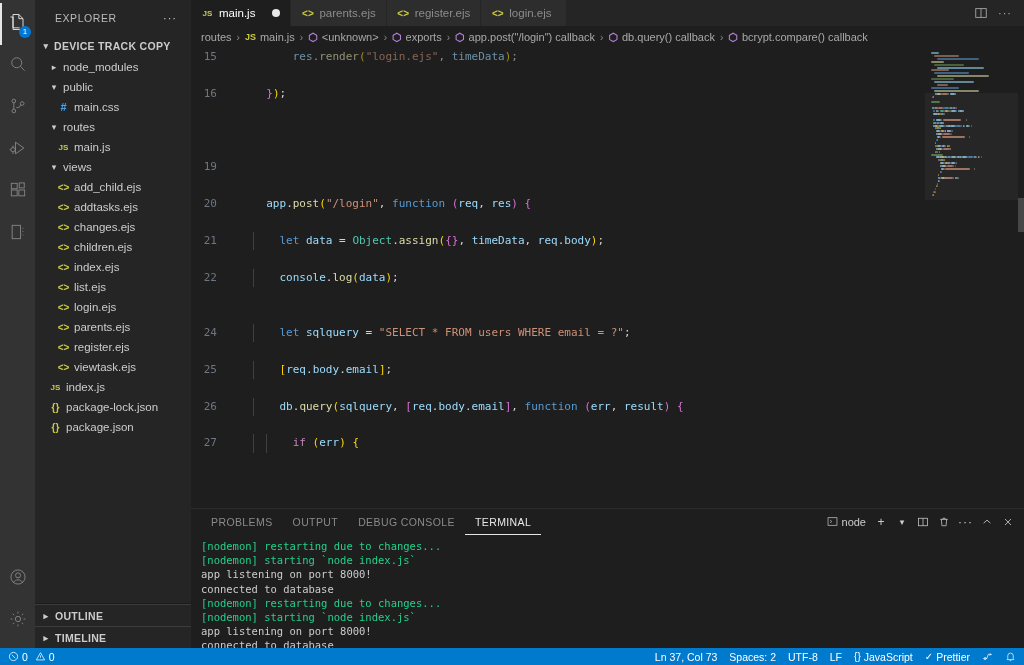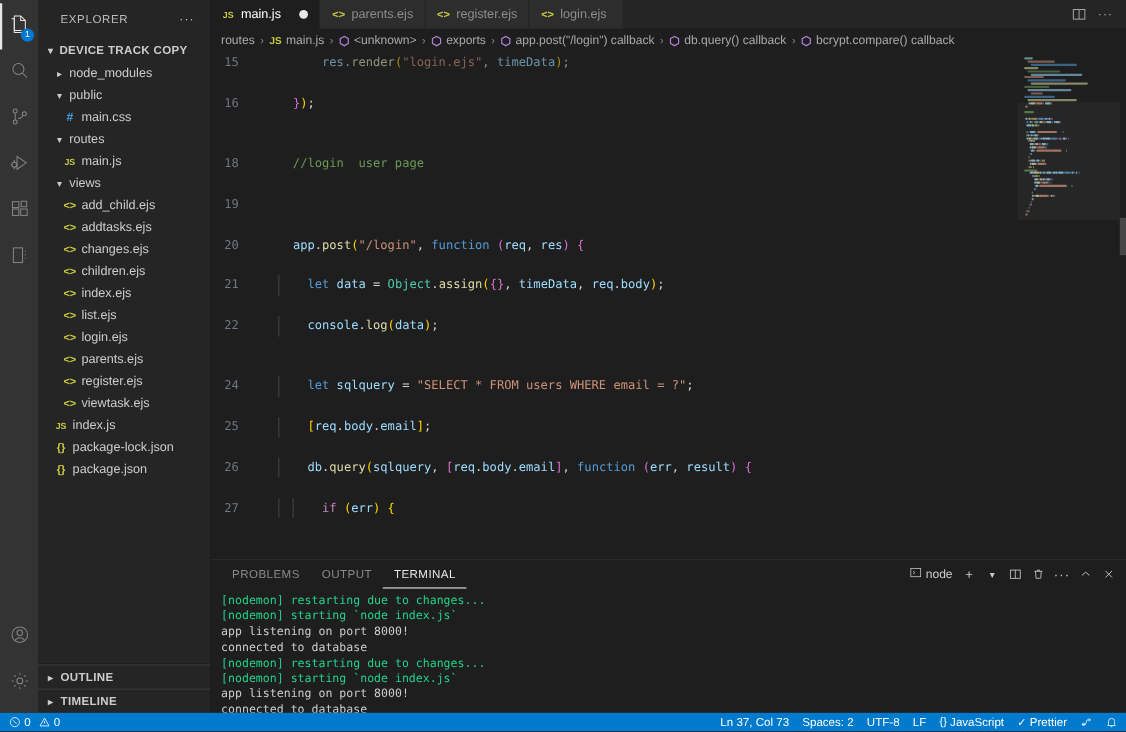--- a/index.html
+++ b/index.html
@@ -456,21 +456,20 @@
             <span class="bc-ico sym">⬡</span>
             <span>bcrypt.compare() callback</span>
           </span>
         </div>
 
       <div class="codearea">
         <div class="codescroll">
           <div class="codelines" id="codelines">
               <div class="cl" style="top: 0px;"><span class="ln">15</span><span class="glyph"></span><span class="ctext" style="opacity: 0.6;"><span class="pun">      </span><span class="var">res</span><span class="pun">.</span><span class="fn">render</span><span class="b1">(</span><span class="str">"login.ejs"</span><span class="pun">, </span><span class="var">timeData</span><span class="b1">)</span><span class="pun">;</span></span></div>
               <div class="cl" style="top: 18.4px;"><span class="ln">16</span><span class="glyph"></span><span class="ctext"><span class="pun">  </span><span class="b2">}</span><span class="b1">)</span><span class="pun">;</span></span></div>
-              <div class="cl" style="top: 55.2px;"><span class="ln">18</span><span class="glyph"></span><span class="ctext"><span class="cmt">  //login  user page</span></span></div>
               <div class="cl" style="top: 73.6px;"><span class="ln">19</span><span class="glyph"></span><span class="ctext"></span></div>
               <div class="cl" style="top: 92px;"><span class="ln">20</span><span class="glyph"></span><span class="ctext"><span class="pun">  </span><span class="var">app</span><span class="pun">.</span><span class="fn">post</span><span class="b1">(</span><span class="str">"/login"</span><span class="pun">, </span><span class="kw">function</span><span class="b2"> (</span><span class="var">req</span><span class="pun">, </span><span class="var">res</span><span class="b2">) </span><span class="b2">{</span></span></div>
               <div class="cl" style="top: 110.4px;"><span class="ln">21</span><span class="glyph"></span><span class="ctext"><span class="pun">    </span><span class="kw">let</span><span class="pun"> </span><span class="var">data</span><span class="pun"> = </span><span class="cls">Object</span><span class="pun">.</span><span class="fn">assign</span><span class="b1">(</span><span class="b2">{}</span><span class="pun">, </span><span class="var">timeData</span><span class="pun">, </span><span class="var">req</span><span class="pun">.</span><span class="prop">body</span><span class="b1">)</span><span class="pun">;</span></span><span class="indent" style="left: 62px;"></span></div>
               <div class="cl" style="top: 128.8px;"><span class="ln">22</span><span class="glyph"></span><span class="ctext"><span class="pun">    </span><span class="var">console</span><span class="pun">.</span><span class="fn">log</span><span class="b1">(</span><span class="var">data</span><span class="b1">)</span><span class="pun">;</span></span><span class="indent" style="left: 62px;"></span></div>
               <div class="cl" style="top: 165.6px;"><span class="ln">24</span><span class="glyph"></span><span class="ctext"><span class="pun">    </span><span class="kw">let</span><span class="pun"> </span><span class="var">sqlquery</span><span class="pun"> = </span><span class="str">"SELECT * FROM users WHERE email = ?"</span><span class="pun">;</span></span><span class="indent" style="left: 62px;"></span></div>
               <div class="cl" style="top: 184px;"><span class="ln">25</span><span class="glyph"></span><span class="ctext"><span class="pun">    </span><span class="b1">[</span><span class="var">req</span><span class="pun">.</span><span class="prop">body</span><span class="pun">.</span><span class="prop">email</span><span class="b1">]</span><span class="pun">;</span></span><span class="indent" style="left: 62px;"></span></div>
               <div class="cl" style="top: 202.4px;"><span class="ln">26</span><span class="glyph"></span><span class="ctext"><span class="pun">    </span><span class="var">db</span><span class="pun">.</span><span class="fn">query</span><span class="b1">(</span><span class="var">sqlquery</span><span class="pun">, </span><span class="b2">[</span><span class="var">req</span><span class="pun">.</span><span class="prop">body</span><span class="pun">.</span><span class="prop">email</span><span class="b2">]</span><span class="pun">, </span><span class="kw">function</span><span class="b2"> (</span><span class="var">err</span><span class="pun">, </span><span class="var">result</span><span class="b2">) </span><span class="b2">{</span></span><span class="indent" style="left: 62px;"></span></div>
               <div class="cl" style="top: 220.8px;"><span class="ln">27</span><span class="glyph"></span><span class="ctext"><span class="pun">      </span><span class="kw2">if</span><span class="b1"> (</span><span class="var">err</span><span class="b1">) </span><span class="b1">{</span></span><span class="indent" style="left: 62px;"></span><span class="indent" style="left: 75.3px;"></span></div>
             </div>
         </div>
@@ -698,20 +697,21 @@
             <div class="mmline" style="top: 146.1px; left: 7.86px; width: 1px; background: rgb(192, 160, 48);"></div>
             <div class="mmline" style="top: 146.1px; left: 8.48px; width: 1px; background: rgb(128, 128, 128);"></div>
           </div>
       </div>
 
       <div class="panel">
         <div class="panel-header">
           <div id="ptabs" style="display:flex">
               <div class="ptab">PROBLEMS</div>
               <div class="ptab">OUTPUT</div>
+              <div class="ptab">DEBUG CONSOLE</div>
               <div class="ptab active">TERMINAL</div>
             </div>
           <div class="panel-actions">
             <div class="pa-sel">
               <span>
                 <svg width="11" height="11" viewBox="0 0 16 16" fill="none" stroke="#cccccc" stroke-width="1">
                     <rect x="1.5" y="2.5" width="13" height="11"></rect>
                     <path d="M4.5 6l2.5 2-2.5 2"></path>
                   </svg>
               </span>

